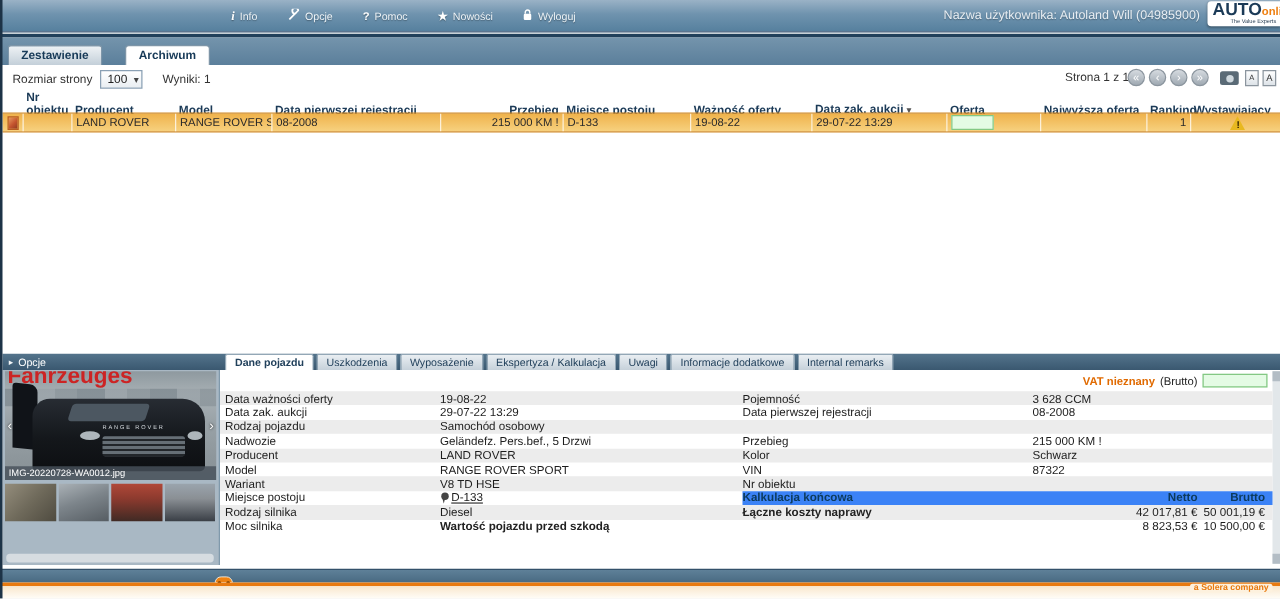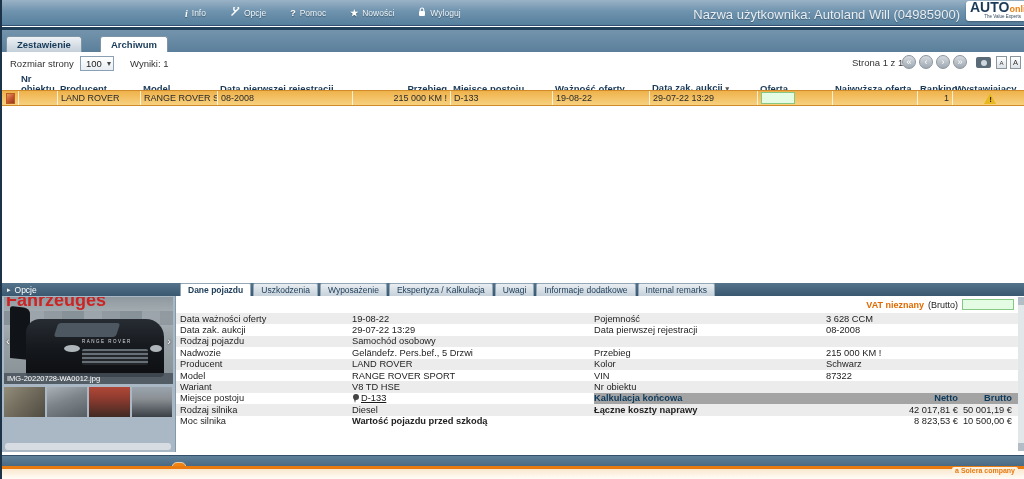--- a/index.html
+++ b/index.html
@@ -18,21 +18,21 @@
   .logo-swoosh{width:9px;height:15px;border:2px solid #163a5e;border-right:none;
     border-radius:50% 0 0 50%;margin-right:-3px;}
   .logo-speed{font-size:14px;font-weight:bold;font-style:italic;color:#163a5e;letter-spacing:-.5px;}
   .logo-online{font-size:14px;font-weight:bold;font-style:italic;color:#ee7f10;letter-spacing:-.5px;}
   .logo-web{font-size:6px;color:#7d8a96;margin-left:1px;align-self:flex-start;margin-top:2px;}
   .menu{position:absolute;left:185px;top:0;height:26px;display:flex;align-items:center;column-gap:24px;}
   .menu-item{display:flex;align-items:center;gap:4px;color:#eef4f8;font-size:8.5px;cursor:pointer;
     text-shadow:0 1px 1px rgba(0,0,0,.35);}
   .mi-glyph{font-size:9px;font-weight:bold;color:#fff;}
   .mi-glyph.it{font-style:italic;font-family:"Liberation Serif",serif;font-size:10px;}
-  .user-label{position:absolute;right:64px;top:7px;font-size:13px;color:#e8eef3;
+  .user-label{position:absolute;right:64px;top:7px;font-size:10px;color:#e8eef3;
     text-shadow:0 1px 1px rgba(0,0,0,.3);}
   .brand{position:absolute;right:0;top:1px;width:58px;height:20px;background:#fff;
     border-radius:3px 0 0 3px;padding:2px 3px 0 4px;line-height:8px;box-shadow:0 1px 2px rgba(0,0,0,.3);}
   .brand-auto{font-size:14px;font-weight:bold;color:#1b3a57;}
   .brand-online{font-size:9px;font-weight:bold;color:#ee7f10;}
   .brand-tag{font-size:4.5px;color:#31465a;text-align:right;display:block;}
   .subbar{position:absolute;left:0;top:27px;width:1024px;height:3px;background:#21405a;}
 
   
   .tabstrip{position:absolute;left:0;top:30px;width:1024px;height:22px;
@@ -102,21 +102,21 @@
   .vat-suffix{font-size:9px;color:#222;}
   .vat-input{width:52px;height:11px;background:#e4fbe4;border:1px solid #84c884;}
   .drows{position:absolute;left:0;top:17px;width:842px;}
   .drow{display:flex;align-items:center;height:11.4px;font-size:9.3px;color:#1d1d1d;padding-left:4px;}
   .drow:nth-child(odd){background:#ececec;}
   .dlab{width:172px;white-space:nowrap;overflow:hidden;}
   .dval{width:242px;white-space:nowrap;overflow:hidden;display:flex;align-items:center;gap:2px;}
   .dright{flex:1;display:flex;align-items:center;height:100%;}
   .drlab{width:232px;white-space:nowrap;overflow:hidden;}
   .drval{flex:1;white-space:nowrap;overflow:hidden;}
-  .calc-band{background:#a3a3a3;}
+  .calc-band{background:#3b82f6;}
   .calc-title{flex:1;font-weight:bold;color:#0c3a5c;}
   .calc-netto{width:160px;text-align:right;}
   .calc-brutto{width:60px;text-align:right;padding-right:6px;}
   .calc-head{font-weight:bold;color:#0c3a5c;}
   .calc-lab{flex:1;font-weight:bold;color:#222;}
   .dlink{color:#1a1a1a;text-decoration:underline;cursor:pointer;}
   .pin{width:7px;height:9px;position:relative;display:inline-block;}
   .pin::before{content:"";position:absolute;left:0.5px;top:0;width:6px;height:6px;border-radius:50%;background:#444;}
   .pin::after{content:"";position:absolute;left:2px;top:5px;border-left:1.5px solid transparent;
     border-right:1.5px solid transparent;border-top:4px solid #444;}

